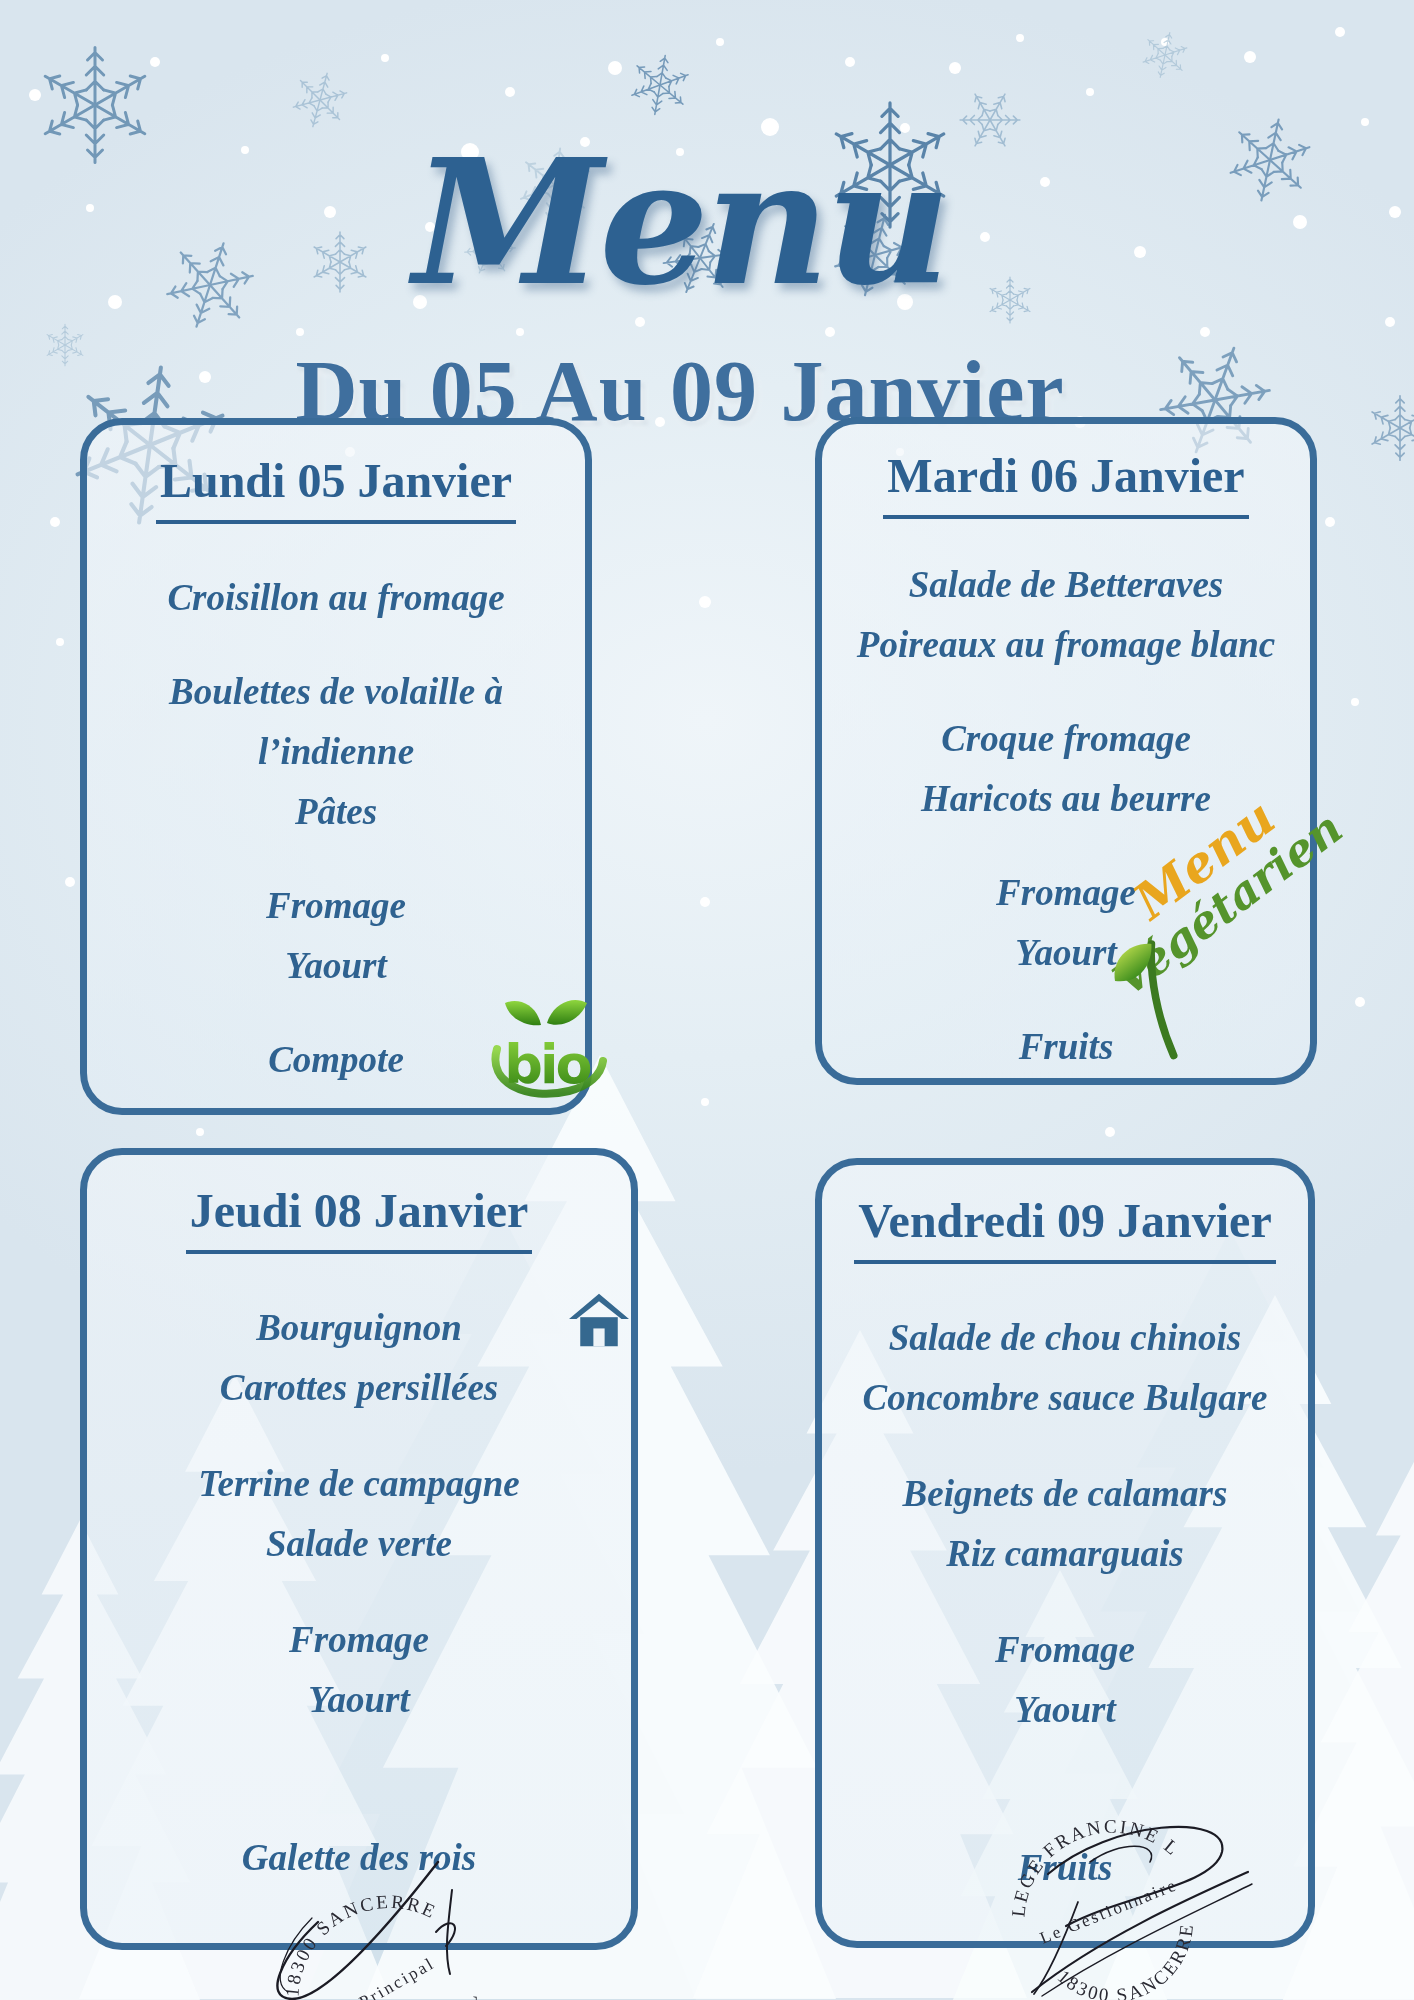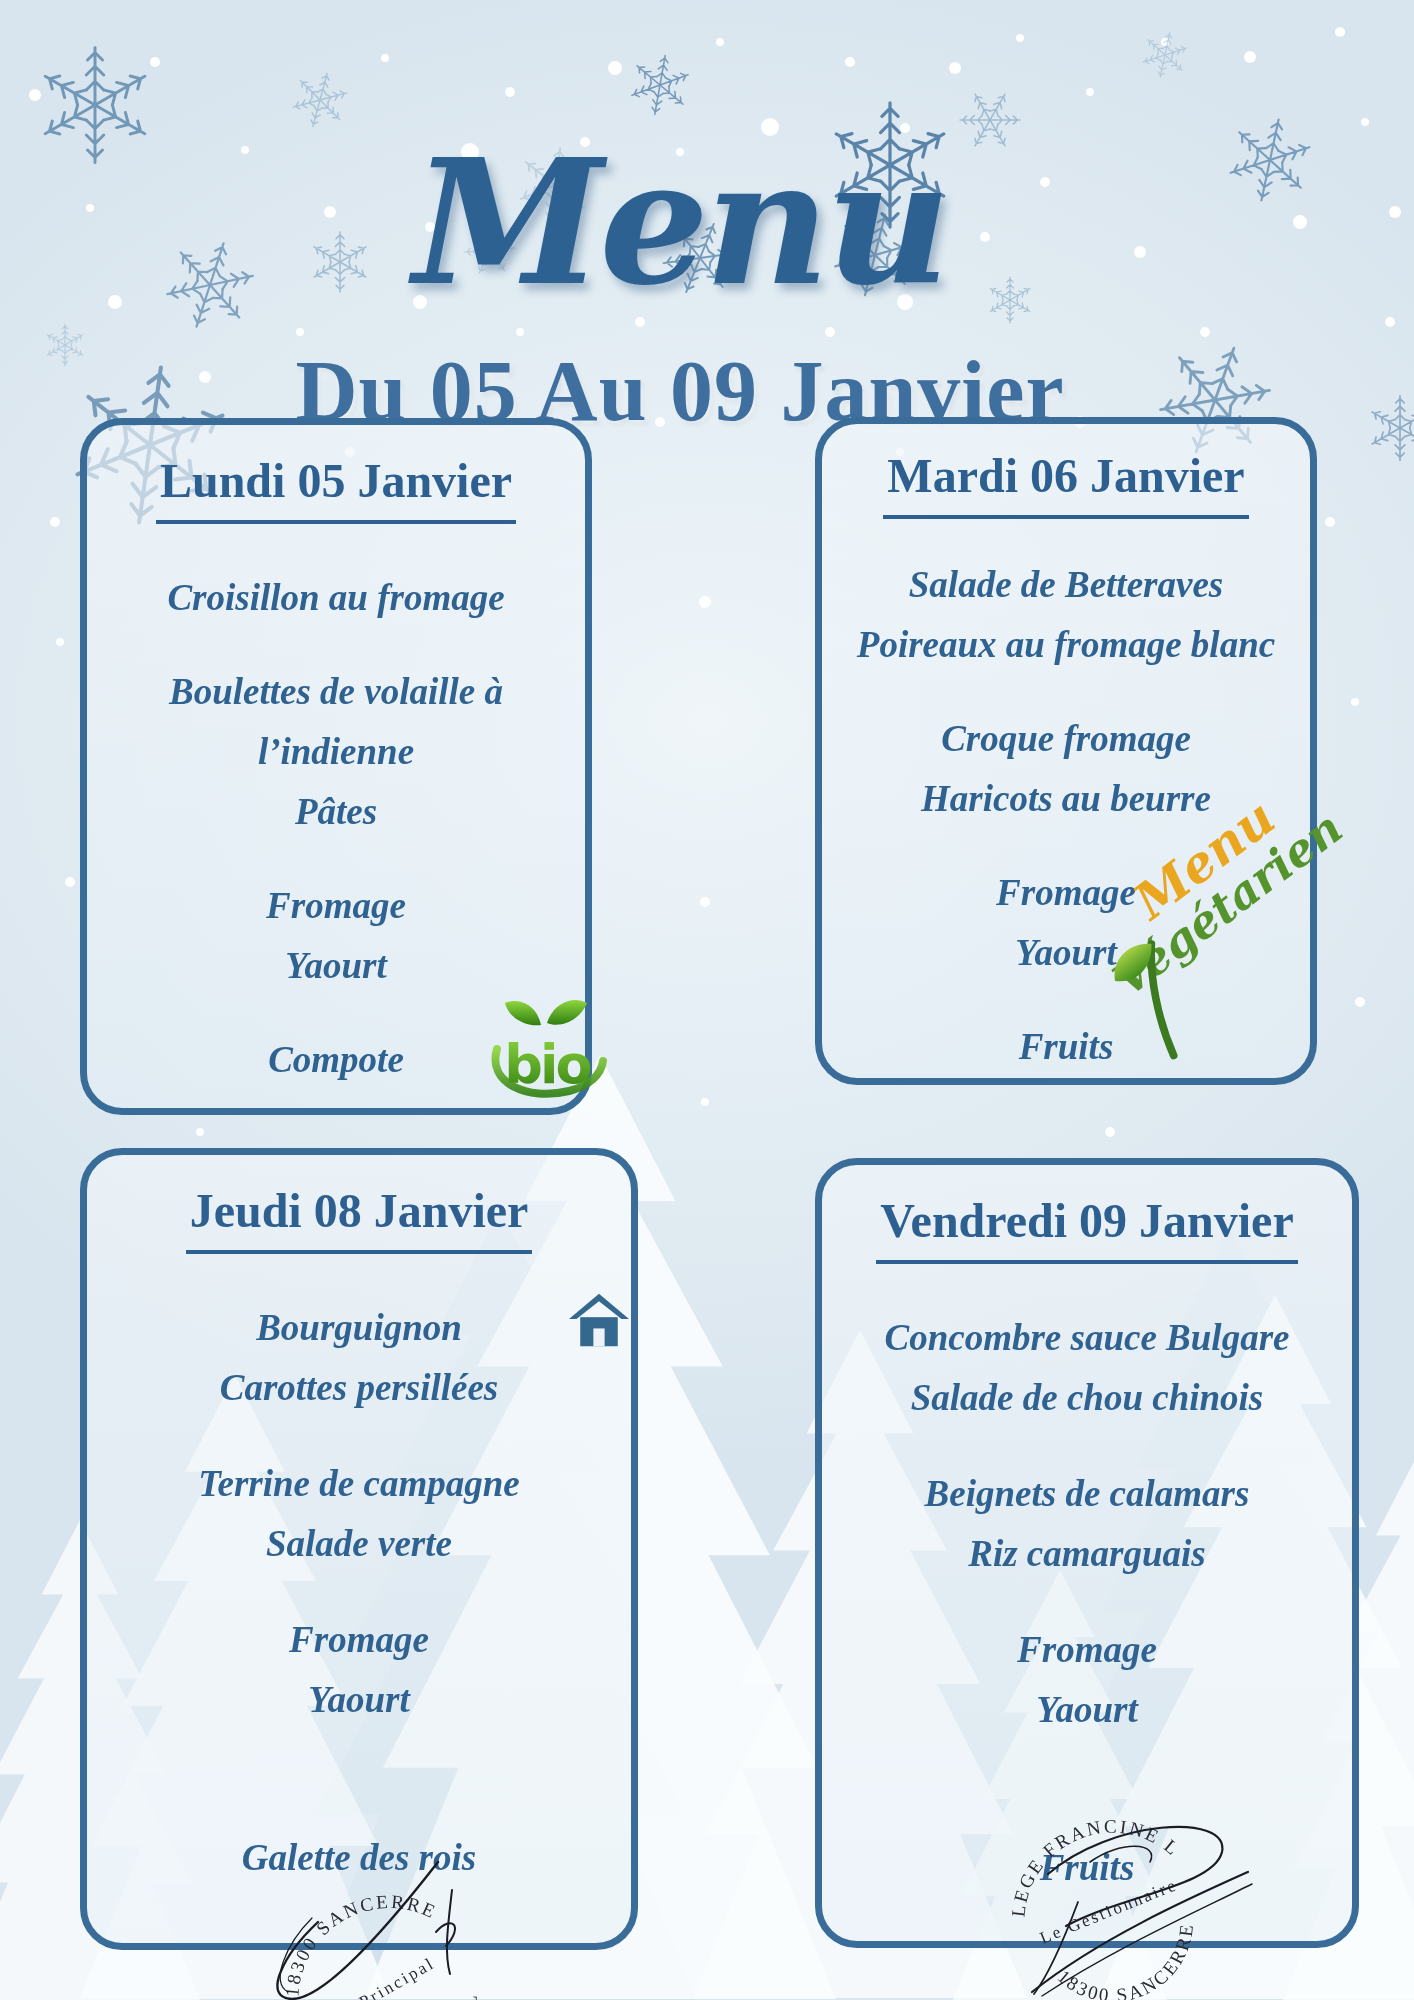--- a/index.html
+++ b/index.html
@@ -12,21 +12,21 @@
     color:#2d6191;letter-spacing:-4px;text-shadow:5px 7px 9px rgba(80,115,150,.45);}
   .subtitle{position:absolute;top:270px;left:0;width:1360px;text-align:center;
     font-weight:700;font-size:86px;color:#3f6f9e;letter-spacing:1px;
     text-shadow:3px 4px 7px rgba(255,255,255,.9), 3px 4px 4px rgba(90,125,155,.35);}
   .card{position:absolute;border:7px solid #3a6c99;border-radius:42px;box-sizing:border-box;
     background:linear-gradient(180deg, rgba(241,246,250,.62), rgba(229,239,246,.48));
     text-align:center;color:#2f6290;}
   .card1{left:80px;top:418px;width:512px;height:697px;}
   .card2{left:815px;top:417px;width:502px;height:668px;}
   .card3{left:80px;top:1148px;width:558px;height:802px;}
-  .card4{left:815px;top:1158px;width:544px;height:790px;}
+  .card4{left:815px;top:1158px;width:500px;height:790px;}
   .card-header{margin-top:28px;}
   .card2 .card-header{margin-top:24px;}
   .hdr{display:inline-block;font-size:48px;font-weight:700;color:#2d6090;
     border-bottom:4px solid #2d6090;padding:0 4px 12px;white-space:nowrap;}
   .card-body{margin-top:44px;}
   .card2 .card-body{margin-top:36px;}
   .group{margin-bottom:34px;font-style:italic;}
   .card3 .group,.card4 .group{margin-bottom:36px;}
   .push-down{margin-top:98px;}
   .line{font-size:37px;font-weight:700;line-height:60px;color:#2f6290;white-space:nowrap;}
@@ -254,22 +254,22 @@
       <rect x="24" y="37" width="12" height="19" fill="#edf3f8"></rect>
     </svg>
   </section>
 
   <section class="card card4">
     <div class="card-header">
       <span class="hdr">Vendredi 09  Janvier</span>
     </div>
     <div class="card-body">
       <div class="group">
+        <div class="line">Salade de chou chinois</div>
         <div class="line">Concombre sauce Bulgare</div>
-        <div class="line">Salade de chou chinois</div>
       </div>
       <div class="group">
         <div class="line">Beignets de calamars</div>
         <div class="line">Riz camarguais</div>
       </div>
       <div class="group">
         <div class="line">Fromage</div>
         <div class="line">Yaourt</div>
       </div>
       <div class="group push-down">

